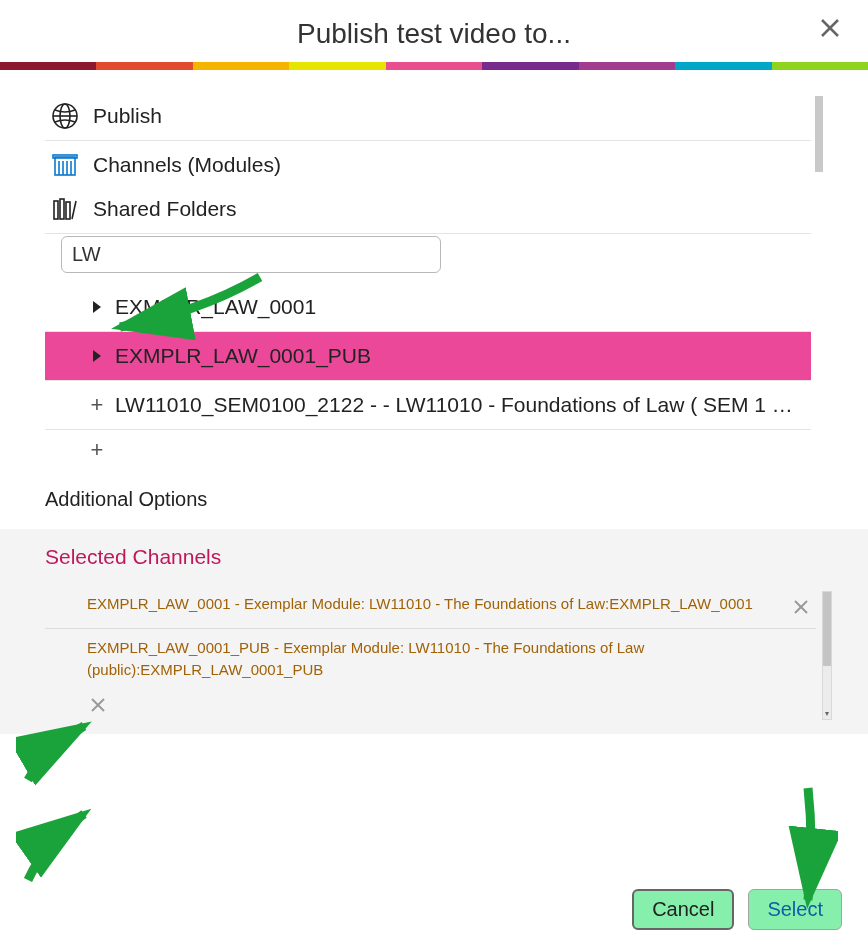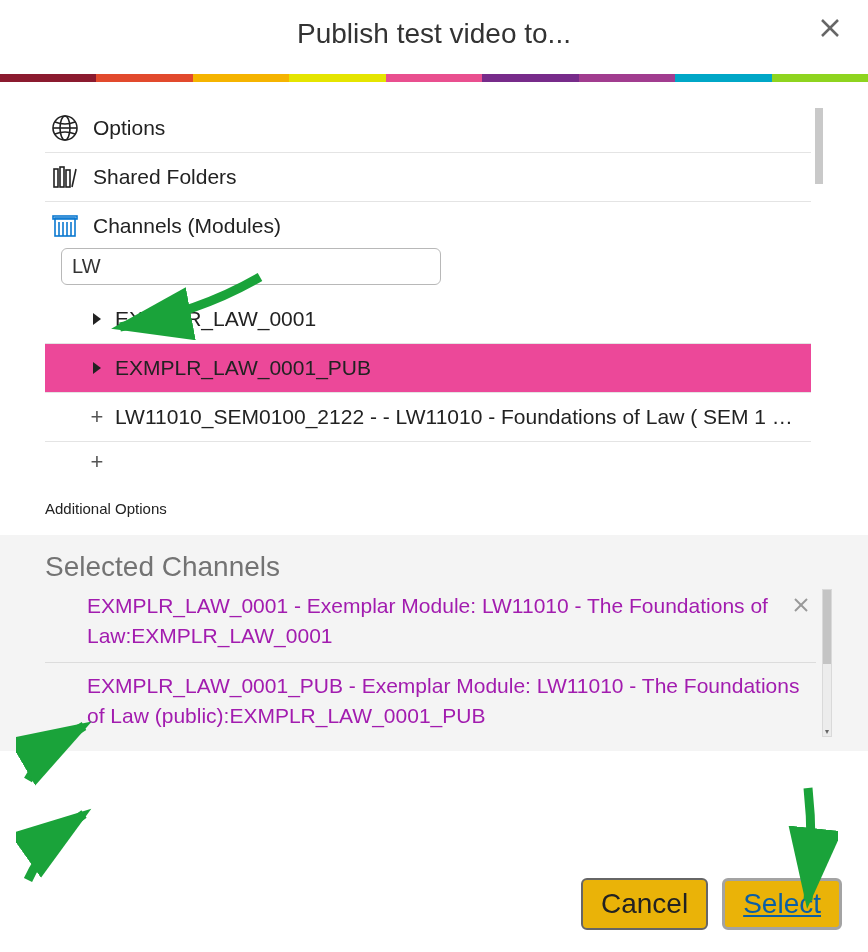--- a/index.html
+++ b/index.html
@@ -12,21 +12,21 @@
     overflow: hidden;
   }
   .modal {
     width: 100%;
     height: 100%;
     display: flex;
     flex-direction: column;
   }
   .header {
     position: relative;
-    padding: 18px 0 24px 0;
+    padding: 18px 0 12px 0;
     text-align: center;
   }
   .header-title {
     font-size: 28px;
     font-weight: 500;
     color: #333;
   }
   .close-btn {
     position: absolute;
     top: 14px;
@@ -134,52 +134,52 @@
     align-items: center;
     justify-content: center;
     flex-shrink: 0;
   }
   .plus { font-size: 22px; color: #555; font-weight: 300; line-height: 0; }
   .tree-label {
     overflow: hidden;
     text-overflow: ellipsis;
   }
   .additional {
-    font-size: 15px;
+    font-size: 20px;
     color: #222;
     padding: 18px 0 12px 0;
   }
   .selected-section {
     background: #f4f4f4;
     margin: 6px -45px 0 -45px;
     padding: 16px 36px 8px 45px;
   }
   .selected-title {
-    font-size: 28px;
-    color: #737373;
-    margin-bottom: 0;
+    font-size: 21px;
+    color: #be185d;
+    margin-bottom: 16px;
   }
   .selected-box {
     position: relative;
     padding-right: 16px;
     max-height: 160px;
     overflow: hidden;
   }
   .selected-item {
     display: flex;
     align-items: flex-start;
     padding: 8px 4px 10px 42px;
     border-bottom: 1px solid #dcdcdc;
     gap: 10px;
   }
   .selected-item:last-child { border-bottom: none; flex-direction: column; }
   .selected-text {
     flex: 1;
-    font-size: 21px;
-    color: #a21caf;
+    font-size: 15px;
+    color: #a16207;
     line-height: 1.45;
   }
   .remove-btn {
     width: 22px;
     height: 22px;
     cursor: pointer;
     display: flex;
     align-items: center;
     justify-content: center;
     color: #999;
@@ -212,34 +212,33 @@
     font-size: 8px;
     color: #666;
   }
   .footer {
     padding: 18px 26px 22px 0;
     display: flex;
     justify-content: flex-end;
     gap: 14px;
   }
   .btn {
-    font-size: 28px;
+    font-size: 20px;
     padding: 7px 18px;
     border-radius: 6px;
     cursor: pointer;
-    background: #eab308;
+    background: #86efac;
   }
   .btn-cancel {
     border: 2px solid #666;
     color: #222;
   }
   .btn-select {
-    border: 3px solid #a3a3a3;
+    border: 1px solid #a3a3a3;
     color: #0b5fa5;
-    text-decoration: underline;
   }
 
   
   .arrow {
     position: absolute;
     pointer-events: none;
     z-index: 50;
   }
 </style>
 </head>
@@ -277,49 +276,49 @@
       <div class="folder-row">
         <span class="folder-icon">
           <svg width="28" height="28" viewBox="0 0 28 28">
               <circle cx="14" cy="14" r="12"></circle>
               <ellipse cx="14" cy="14" rx="5" ry="12"></ellipse>
               <line x1="2" y1="14" x2="26" y2="14"></line>
               <path d="M4 8 Q14 12 24 8"></path>
               <path d="M4 20 Q14 16 24 20"></path>
             </svg>
         </span>
-        <span>Options</span>
-      </div>
-
-      <div class="folder-row">
-        <span class="folder-icon">
-          <svg width="28" height="28" viewBox="0 0 28 28">
-              <rect x="3" y="6" width="4" height="18"></rect>
-              <rect x="9" y="4" width="4" height="20"></rect>
-              <rect x="15" y="7" width="4" height="17"></rect>
-              <line x1="21" y1="24" x2="25" y2="6"></line>
-            </svg>
-        </span>
-        <span>Shared Folders</span>
+        <span>Publish</span>
       </div>
 
       <div class="folder-row channels">
         <span class="folder-icon channels-icon">
           <svg width="28" height="28" viewBox="0 0 28 28">
               <rect x="4" y="6" width="20" height="18"></rect>
               <rect x="2" y="4" width="24" height="3"></rect>
               <line x1="8" y1="10" x2="8" y2="24"></line>
               <line x1="12" y1="10" x2="12" y2="24"></line>
               <line x1="16" y1="10" x2="16" y2="24"></line>
               <line x1="20" y1="10" x2="20" y2="24"></line>
             </svg>
         </span>
         <span>Channels (Modules)</span>
       </div>
 
+      <div class="folder-row">
+        <span class="folder-icon">
+          <svg width="28" height="28" viewBox="0 0 28 28">
+              <rect x="3" y="6" width="4" height="18"></rect>
+              <rect x="9" y="4" width="4" height="20"></rect>
+              <rect x="15" y="7" width="4" height="17"></rect>
+              <line x1="21" y1="24" x2="25" y2="6"></line>
+            </svg>
+        </span>
+        <span>Shared Folders</span>
+      </div>
+
       <div class="search-wrap">
         <input class="search-input" type="text" value="LW" style="">
       </div>
 
       <div class="tree">
         <div class="tree-row">
           <span class="tree-toggle">
             <svg width="12" height="14" viewBox="0 0 12 14">
                 <polygon points="2,1 10,7 2,13" fill="#222"></polygon>
               </svg>

